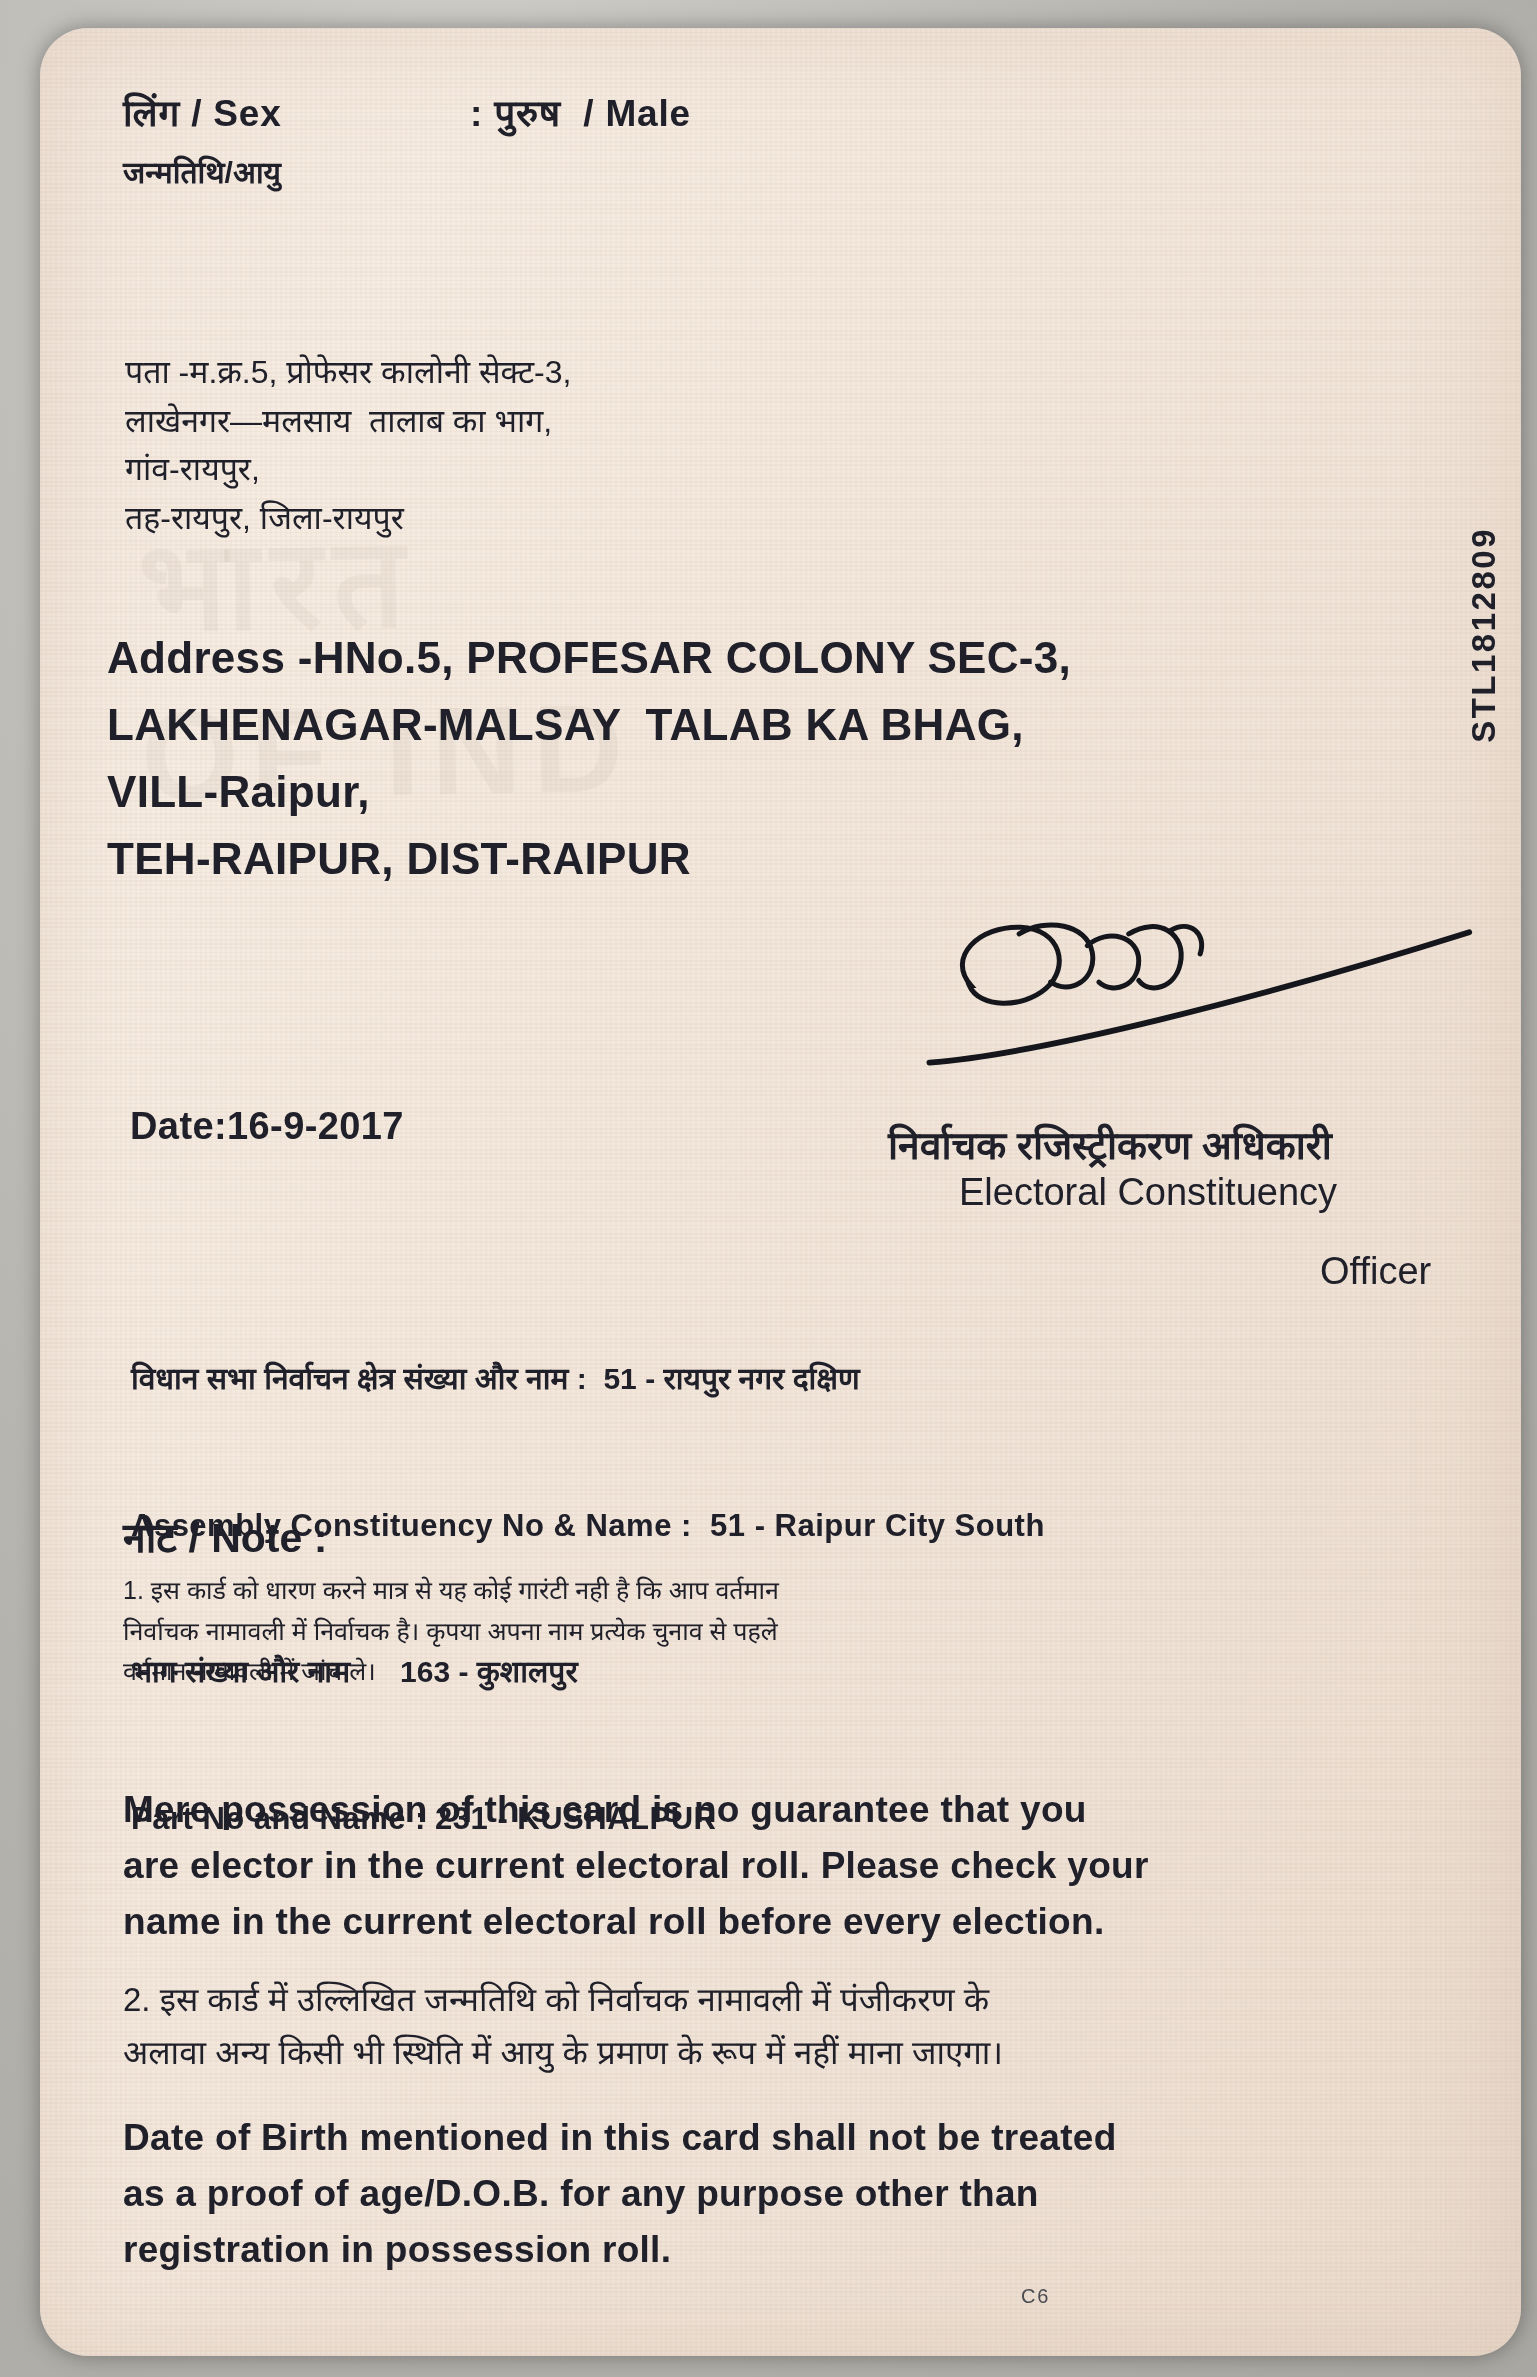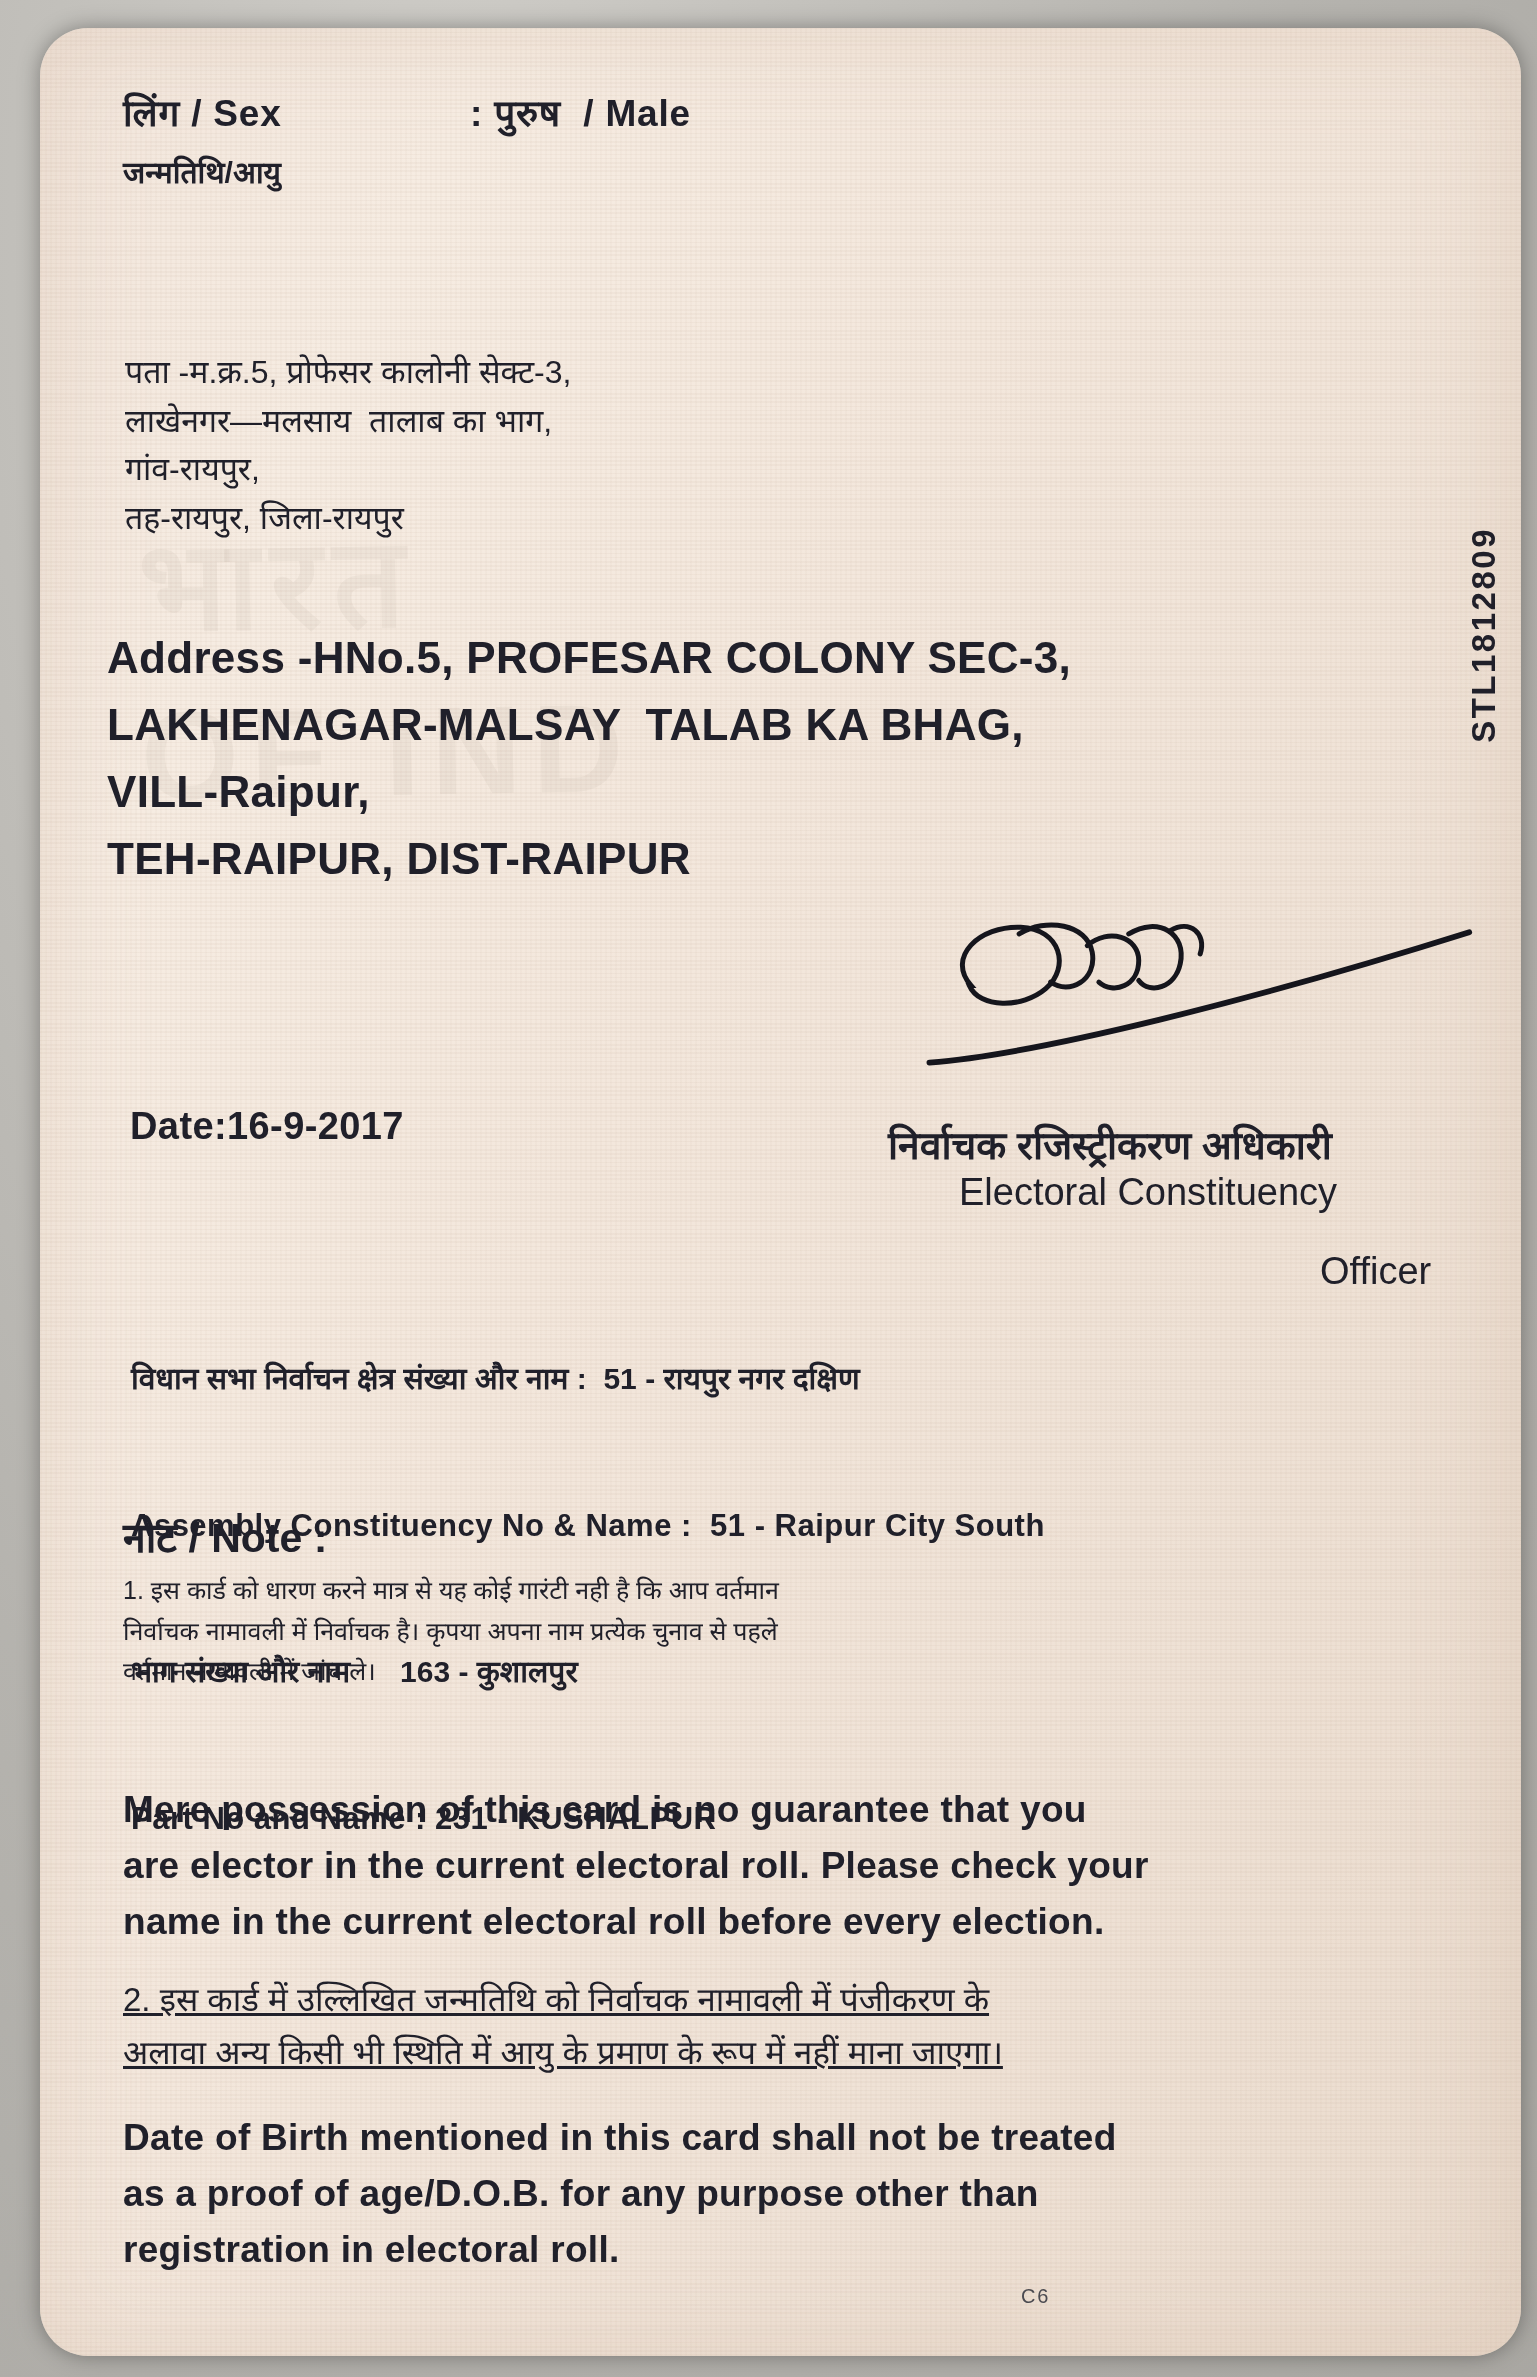--- a/index.html
+++ b/index.html
@@ -194,21 +194,20 @@
     letter-spacing: 0.3px;
     white-space: pre;
   }
   #note2-hi {
     left: 83px;
     top: 1945px;
     width: 1347px;
     font-size: 33px;
     line-height: 1.62;
     white-space: pre;
-    text-decoration: underline;
   }
   #note2-en {
     left: 83px;
     top: 2082px;
     width: 1363px;
     font-size: 37px;
     font-weight: bold;
     line-height: 1.52;
     letter-spacing: 0.3px;
     white-space: pre;
@@ -280,18 +279,18 @@
 निर्वाचक नामावली में निर्वाचक है। कृपया अपना नाम प्रत्येक चुनाव से पहले
 वर्तमान नामावली में जांच ले।</div>
   <div class="sec" id="note1-en">Mere possession of this card is no guarantee that you
 are elector in the current electoral roll. Please check your
 name in the current electoral roll before every election.</div>
 
   <div class="sec hi" id="note2-hi">2. इस कार्ड में उल्लिखित जन्मतिथि को निर्वाचक नामावली में पंजीकरण के
 अलावा अन्य किसी भी स्थिति में आयु के प्रमाण के रूप में नहीं माना जाएगा।</div>
   <div class="sec" id="note2-en">Date of Birth mentioned in this card shall not be treated
 as a proof of age/D.O.B. for any purpose other than
-registration in electoral roll.</div>
+registration in possession roll.</div>
 
   <div class="sec" id="footer-code">C6</div>
 
 </div>
 
 
 </body></html>

